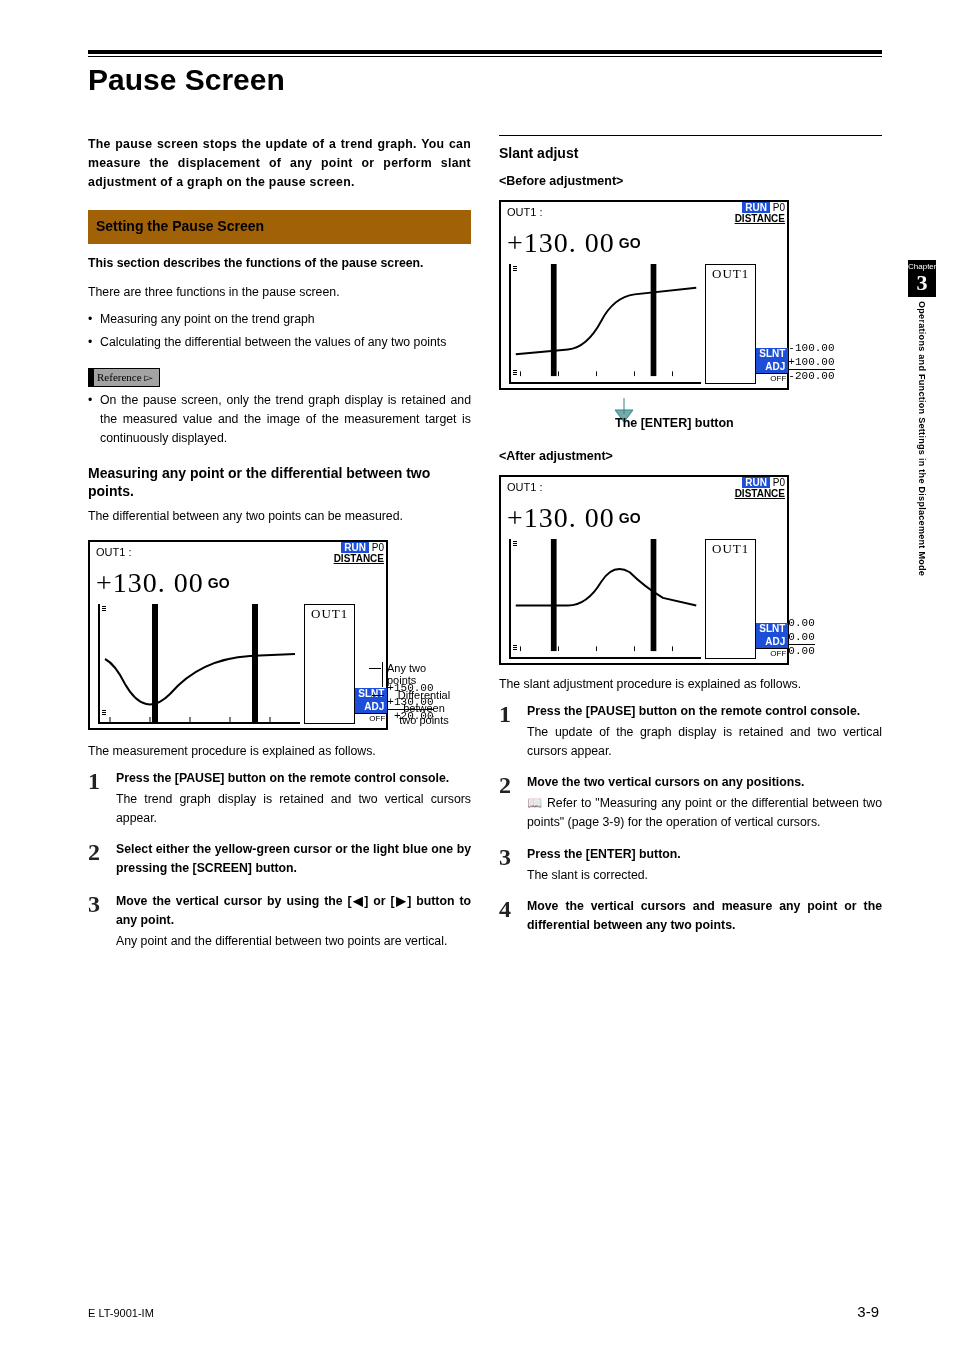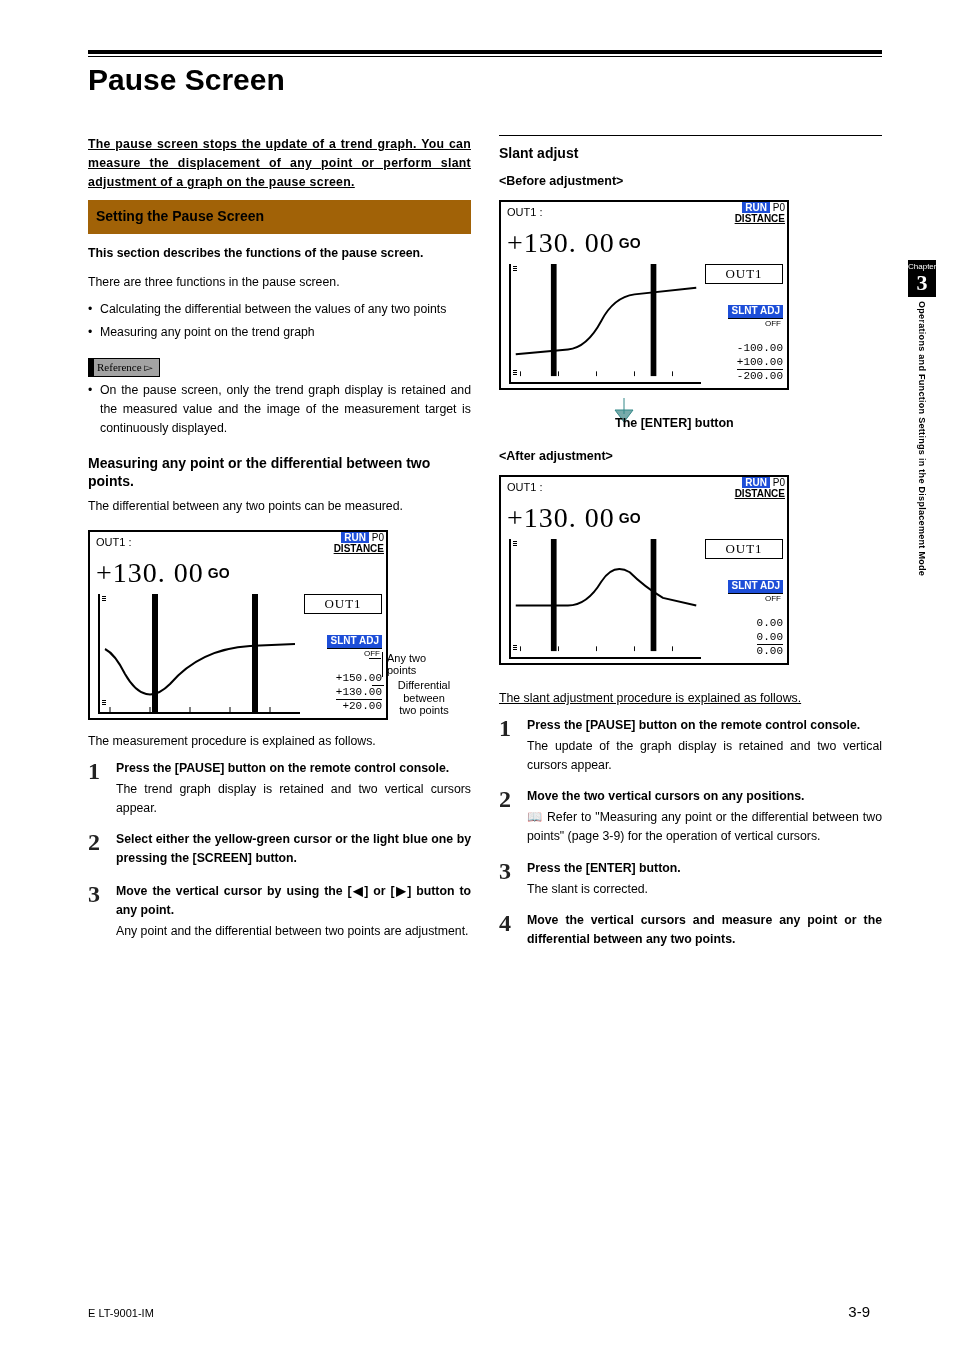--- a/index.html
+++ b/index.html
@@ -3,21 +3,21 @@
 <meta charset="utf-8">
 <style>
   * { box-sizing: border-box; margin: 0; padding: 0; }
   body { font-family: Arial, Helvetica, sans-serif; background: #fff; color: #000; }
   .page { width: 954px; height: 1348px; margin: 0 auto; position: relative; padding: 50px 72px 40px 88px; }
   .rule-thick { border-top: 4px solid #000; margin-bottom: 2px; }
   .rule-thin { border-top: 1px solid #000; }
   h1.title { font-size: 30px; font-weight: bold; margin: 6px 0 38px 0; }
   .columns { display: flex; gap: 28px; }
   .col { flex: 1 1 0; font-size: 12.3px; line-height: 1.55; }
-  .intro { font-weight: bold; text-align: justify; letter-spacing: .3px; margin-bottom: 8px; text-decoration: underline;}
+  .intro { font-weight: bold; text-align: justify; letter-spacing: .3px; margin-bottom: 18px;}
   .section-head { background: #a16207; font-weight: bold; font-size: 14px; padding: 6px 8px; margin: 6px 0 10px 0; }
   .sub-bold { font-weight: bold; margin: 4px 0 10px 0; text-align: justify;}
   p { margin: 0 0 8px 0; text-align: justify; }
   ul.bullets { list-style: none; padding: 0; margin: 0 0 10px 0; }
   ul.bullets li { position: relative; padding-left: 12px; margin-bottom: 4px; text-align: justify;}
   ul.bullets li::before { content: "•"; position: absolute; left: 0; top: 0; }
   .ref-tag { display: inline-block; border: 1px solid #000; font-size: 11px; padding: 0 6px 0 4px; position: relative; font-family: "Times New Roman", serif; margin: 6px 0 4px 0; background:#a3a3a3;}
   .ref-tag::before{content:"";position:absolute;left:0;top:0;bottom:0;width:5px;background:#000;}
   .ref-tag span{margin-left:4px;}
   h3.subhead { font-size: 14px; font-weight: bold; margin: 16px 0 6px 0; line-height:1.3;}
@@ -31,36 +31,36 @@
   .lcd-right { width: 290px; }
   .lcd-out1 { font-family: Arial, sans-serif; font-size: 11px; padding: 2px 6px 0 6px; }
   .lcd-row { display:flex; align-items:baseline; padding:0 6px; justify-content:space-between;}
   .lcd-val { font-family: "Times New Roman", serif; font-size: 28px; font-weight: normal; letter-spacing:1px;}
   .lcd-go { font-size: 14px; font-weight:bold; margin-left:4px; position:relative; top:-4px;}
   .lcd-tags { text-align:right; font-size:10px; line-height:1.15; padding-right:2px;}
   .tag-inv { display:inline-block; background:#1d4ed8; color:#fff; padding:0 3px; font-weight:bold; font-size:10px;}
   .lcd-graph { display:flex; padding:0 4px 4px 4px; gap:4px;}
   .graph-box { flex:1; height:120px; border-left:2px solid #000; border-bottom:2px solid #000; position:relative; margin-left:4px;}
   .graph-box svg{position:absolute;inset:0;}
-  .graph-info { width:78px; font-size:10px; text-align:right; line-height:1.25; display:flex; flex-direction:column; justify-content:space-between; align-items:flex-end;}
+  .graph-info { width:78px; font-size:10px; text-align:right; line-height:1.25; display:flex; flex-direction:row; justify-content:space-between; align-items:flex-end;}
   .graph-info .out-label{border:1px solid #000; padding:1px 6px; font-family:"Times New Roman",serif; font-size:13px; letter-spacing:1px; align-self:stretch; text-align:center;}
   .graph-info .slnt{margin-top:8px;}
   .graph-info .off{border-top:1px solid #000; font-size:8px; padding-right:2px;}
   .graph-info .vals{font-family:"Courier New",monospace; font-size:11px;}
   .annot { width:72px; font-size:11px; line-height:1.15; padding-top:30px;}
   .lcd-with-annot{display:flex;}
   .arrow-down { text-align:left; margin:6px 0 2px 110px; }
   .arrow-down svg{display:block;}
   .enter-lbl{font-weight:bold; font-size:12.5px; display:inline-block; margin-left:6px; position:relative; top:-12px;}
   .after-lbl{font-weight:bold; font-size:12.5px;}
   .sidebar { position:absolute; right:18px; top:260px; width:28px; text-align:center;}
   .sidebar .chap-tab{background:#000;color:#fff;font-size:8px;padding:2px 0 1px 0;}
   .sidebar .chap-num{background:#000;color:#fff;font-family:"Times New Roman",serif;font-size:22px;font-weight:bold;line-height:1;padding-bottom:3px;}
   .sidebar .vtext{writing-mode:vertical-rl;font-size:9px;font-weight:bold;margin:4px auto 0 auto;letter-spacing:.3px;}
-  .footer{position:absolute;left:88px;right:84px;bottom:28px;display:flex;justify-content:space-between;font-size:11px;align-items:baseline;}
+  .footer{position:absolute;left:88px;right:75px;bottom:28px;display:flex;justify-content:space-between;font-size:11px;align-items:baseline;}
   .footer .pg{font-size:15px;}
   .tribar{position:absolute;left:2px;}
   .tribar span{display:block;width:4px;height:1px;background:#000;margin-bottom:1px;}
 </style>
 </head>
 <body>
 
 <div class="page">
   <div class="rule-thick"></div>
   <div class="rule-thin"></div>
@@ -68,22 +68,22 @@
 
   <div class="columns">
 
     <div class="col">
       <p class="intro">The pause screen stops the update of a trend graph. You can measure the displacement of any point or perform slant adjustment of a graph on the pause screen.</p>
 
       <div class="section-head">Setting the Pause Screen</div>
       <p class="sub-bold">This section describes the functions of the pause screen.</p>
       <p>There are three functions in the pause screen.</p>
       <ul class="bullets">
+        <li>Measuring any point on the trend graph</li>
         <li>Calculating the differential between the values of any two points</li>
-        <li>Measuring any point on the trend graph</li>
       </ul>
       <div class="ref-tag"><span>Reference</span> ▻</div>
       <ul class="bullets">
         <li>On the pause screen, only the trend graph display is retained and the measured value and the image of the measurement target is continuously displayed.</li>
       </ul>
 
       <h3 class="subhead">Measuring any point or the differential between two points.</h3>
       <p>The differential between any two points can be measured.</p>
 
       
@@ -167,21 +167,21 @@
         <li>
             <div class="step-num">2</div>
             <div class="step-body">
               <div class="step-title">Select either the yellow-green cursor or the light blue one by pressing the [SCREEN] button.</div>
             </div>
           </li>
         <li>
             <div class="step-num">3</div>
             <div class="step-body">
               <div class="step-title">Move the vertical cursor by using the [◀] or [▶] button to any point.</div>
-              <div class="step-desc">Any point and the differential between two points are adjustment.</div>
+              <div class="step-desc">Any point and the differential between two points are vertical.</div>
             </div>
           </li>
       </ol>
     </div>
 
     <div class="col">
       <div class="rule-thin" style="margin-bottom:8px;"></div>
       <h3 class="subhead" style="margin-top:0;">Slant adjust</h3>
 
       <p class="after-lbl" style="margin-top:10px;">&lt;Before adjustment&gt;</p>
@@ -287,21 +287,21 @@
             <div class="slnt"><span class="tag-inv">SLNT ADJ</span><div class="off">OFF</div></div>
             <div class="vals">
                 <div>0.00</div>
                 <div>0.00</div>
                 <div style="border-top:1px solid #000;">0.00</div>
               </div>
           </div>
         </div>
       </div>
 
-      <p style="margin-top:24px;text-decoration:underline;">The slant adjustment procedure is explained as follows.</p>
+      <p style="margin-top:10px;">The slant adjustment procedure is explained as follows.</p>
 
       <ol class="steps">
         <li>
             <div class="step-num">1</div>
             <div class="step-body">
               <div class="step-title">Press the [PAUSE] button on the remote control console.</div>
               <div class="step-desc">The update of the graph display is retained and two vertical cursors appear.</div>
             </div>
           </li>
         <li>

